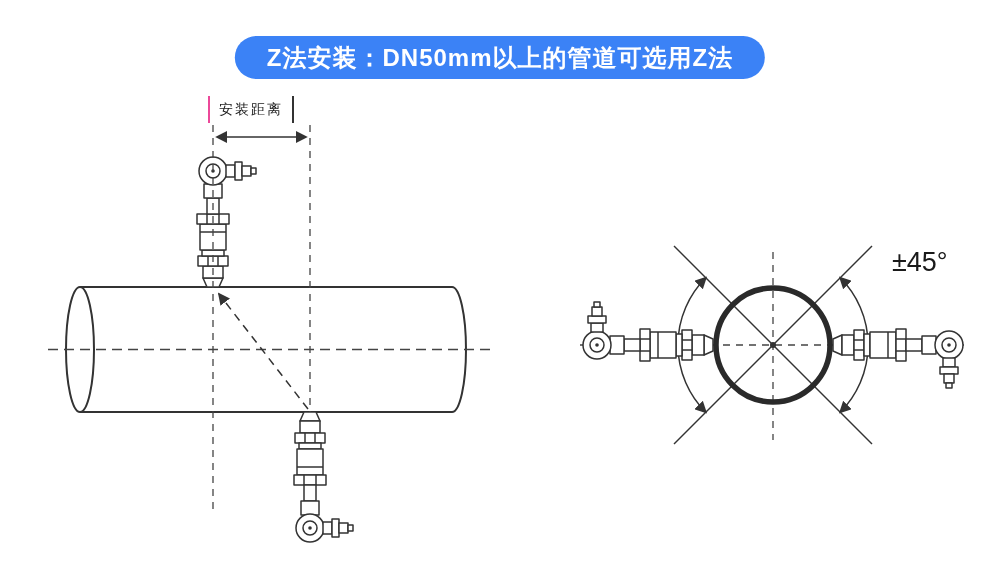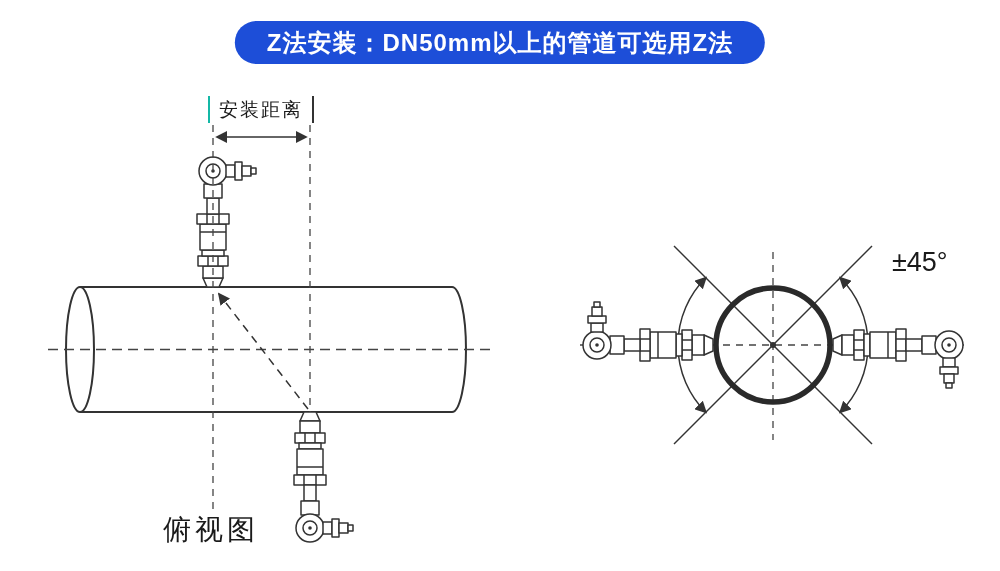--- a/index.html
+++ b/index.html
@@ -8,45 +8,45 @@
     position: relative;
     width: 1000px;
     height: 571px;
     background: #ffffff;
     overflow: hidden;
     font-family: "Liberation Sans", "DejaVu Sans", sans-serif;
     color: #222;
   }
   .banner {
     position: absolute;
-    top: 21px;
+    top: 36px;
     left: 50%;
     transform: translateX(-50%);
-    background: #1d4ed8;
+    background: #3b82f6;
     color: #ffffff;
     font-size: 24px;
     font-weight: bold;
     line-height: 43px;
     padding: 0 32px;
     border-radius: 22px;
     letter-spacing: 1px;
     white-space: nowrap;
   }
   .svg-abs { position: absolute; }
   .left-diagram  { left: 15px;  top: 85px; }
   .right-diagram { left: 545px; top: 240px; }
   .dim-label {
     position: absolute;
     left: 208px;
     top: 96px;
-    font-size: 19px;
+    font-size: 14px;
     line-height: 27px;
     letter-spacing: 2px;
     padding: 0 9px;
-    border-left: 2px solid #14b8a6;
+    border-left: 2px solid #ec4899;
     border-right: 2px solid #333;
     color: #1a1a1a;
     white-space: nowrap;
   }
   .caption {
     position: absolute;
     font-size: 28px;
     letter-spacing: 4px;
     color: #1a1a1a;
     white-space: nowrap;
@@ -126,21 +126,20 @@
     <line x1="198" y1="40" x2="198" y2="427" stroke="#444" stroke-width="1.3" stroke-dasharray="7 6"></line>
     <line x1="295" y1="40" x2="295" y2="327" stroke="#444" stroke-width="1.3" stroke-dasharray="7 6"></line>
 
     <line x1="202" y1="52" x2="291" y2="52" stroke="#333" stroke-width="1.5" marker-start="url(#arrL)" marker-end="url(#arrL)"></line>
 
     <line x1="293" y1="324" x2="204" y2="209" stroke="#333" stroke-width="1.5" stroke-dasharray="8 6" marker-end="url(#arrL)"></line>
   </svg>
 
   <div class="dim-label">安装距离</div>
 
-  <div class="caption caption-top-view">俯视图</div>
 
   <svg class="svg-abs right-diagram" width="450" height="218" viewBox="0 0 450 218">
     <defs>
       <marker id="arrR" viewBox="0 0 10 10" refX="8.5" refY="5" markerWidth="8" markerHeight="8" orient="auto-start-reverse">
         <path d="M0,0 L10,5 L0,10 z" fill="#333"></path>
       </marker>
       <g id="sensor2" fill="#ffffff" stroke="#333" stroke-width="1.5" stroke-linejoin="round">
         <polygon points="-6,0 6,0 10,-9 -10,-9"></polygon>
         <rect x="-10" y="-21" width="20" height="12"></rect>
         <rect x="-15" y="-31" width="30" height="10"></rect>

